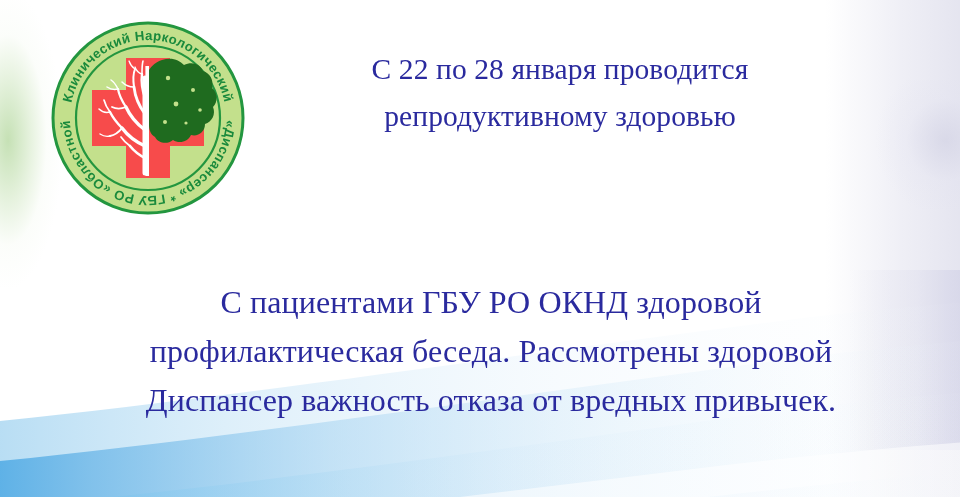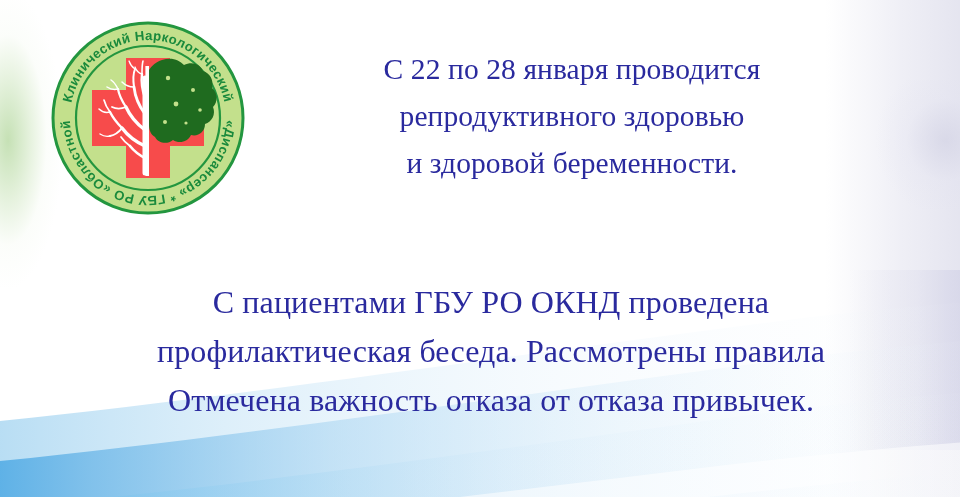--- a/index.html
+++ b/index.html
@@ -88,21 +88,21 @@
 
   
   .block {
     position: absolute;
     text-align: center;
     color: #2a2a9e;
     font-weight: 400;
     letter-spacing: 0.1px;
   }
   #block-top {
-    left: 268px;
+    left: 256px;
     top: 46px;
     width: 608px;
     font-size: 29.5px;
     line-height: 47px;
   }
   #block-bottom {
     left: 74px;
     top: 278px;
     width: 834px;
     font-size: 32px;
@@ -216,23 +216,22 @@
         <textPath href="#arcTop" startOffset="50%" text-anchor="middle">Клинический Наркологический</textPath>
       </text>
       <text font-family="'Liberation Sans','DejaVu Sans',sans-serif" font-size="13.2" font-weight="bold" fill="#1a8a3c" letter-spacing="0.4">
         <textPath href="#arcBot" startOffset="50%" text-anchor="middle">«Диспансер» * ГБУ РО «Областной</textPath>
       </text>
     </svg>
   </div>
 
   <div class="block" id="block-top">
     <div class="line">С 22 по 28 января проводится</div>
-    <div class="line">репродуктивного здоровью</div>
-    <div class="line">и здоровой беременности.</div>
+    <div class="line">репродуктивному здоровью</div>
   </div>
 
   <div class="block" id="block-bottom">
-    <div class="line">С пациентами ГБУ РО ОКНД проведена</div>
-    <div class="line">профилактическая беседа. Рассмотрены правила</div>
-    <div class="line">Отмечена важность отказа от отказа привычек.</div>
+    <div class="line">С пациентами ГБУ РО ОКНД здоровой</div>
+    <div class="line">профилактическая беседа. Рассмотрены здоровой</div>
+    <div class="line">Диспансер важность отказа от вредных привычек.</div>
   </div>
 
 </div>
 
 </body></html>

